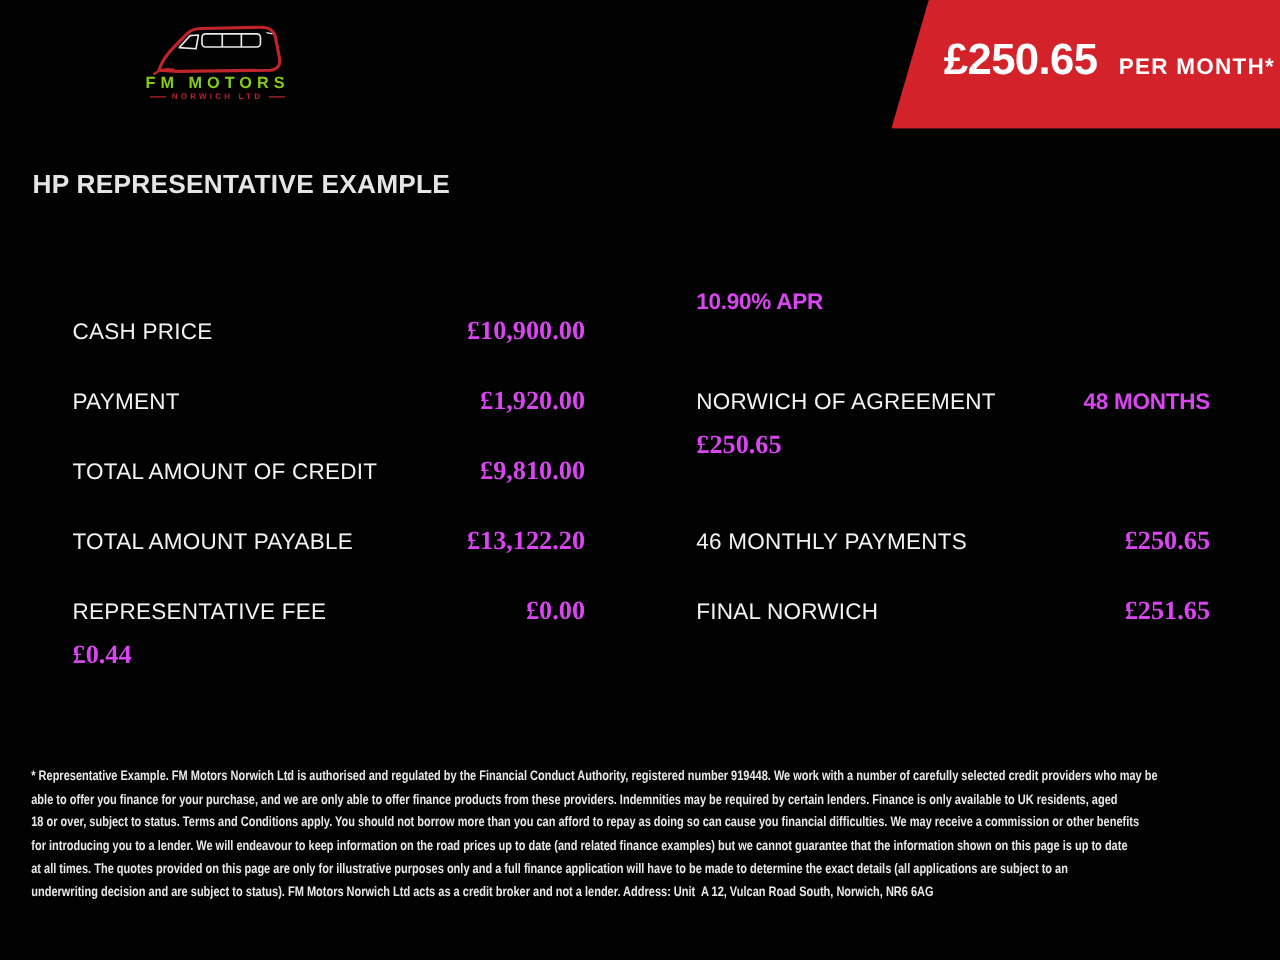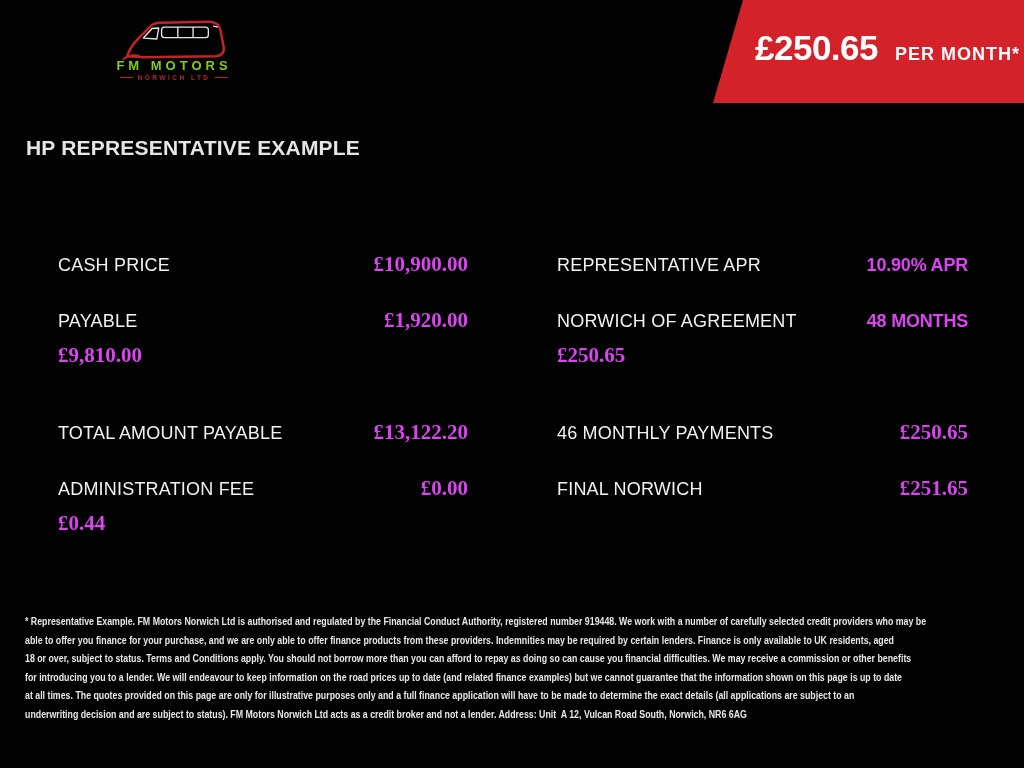--- a/index.html
+++ b/index.html
@@ -77,42 +77,42 @@
   </div>
 
   <div class="heading">HP REPRESENTATIVE EXAMPLE</div>
 
   <div class="col col-left">
     <div class="frow">
       <span class="lbl">CASH PRICE</span>
       <span class="val serif">£10,900.00</span>
     </div>
     <div class="frow">
-      <span class="lbl">PAYABLE</span>
+      <span class="lbl">PAYMENT</span>
       <span class="val serif">£1,920.00</span>
     </div>
     <div class="frow">
+      <span class="lbl">TOTAL AMOUNT OF CREDIT</span>
       <span class="val serif">£9,810.00</span>
     </div>
     <div class="frow">
       <span class="lbl">TOTAL AMOUNT PAYABLE</span>
       <span class="val serif">£13,122.20</span>
     </div>
     <div class="frow">
-      <span class="lbl">ADMINISTRATION FEE</span>
+      <span class="lbl">REPRESENTATIVE FEE</span>
       <span class="val serif">£0.00</span>
     </div>
     <div class="frow">
       <span class="val serif">£0.44</span>
     </div>
   </div>
 
   <div class="col col-right">
     <div class="frow">
-      <span class="lbl">REPRESENTATIVE APR</span>
       <span class="val sans">10.90% APR</span>
     </div>
     <div class="frow">
       <span class="lbl">NORWICH OF AGREEMENT</span>
       <span class="val sans">48 MONTHS</span>
     </div>
     <div class="frow">
       <span class="val serif">£250.65</span>
     </div>
     <div class="frow">

